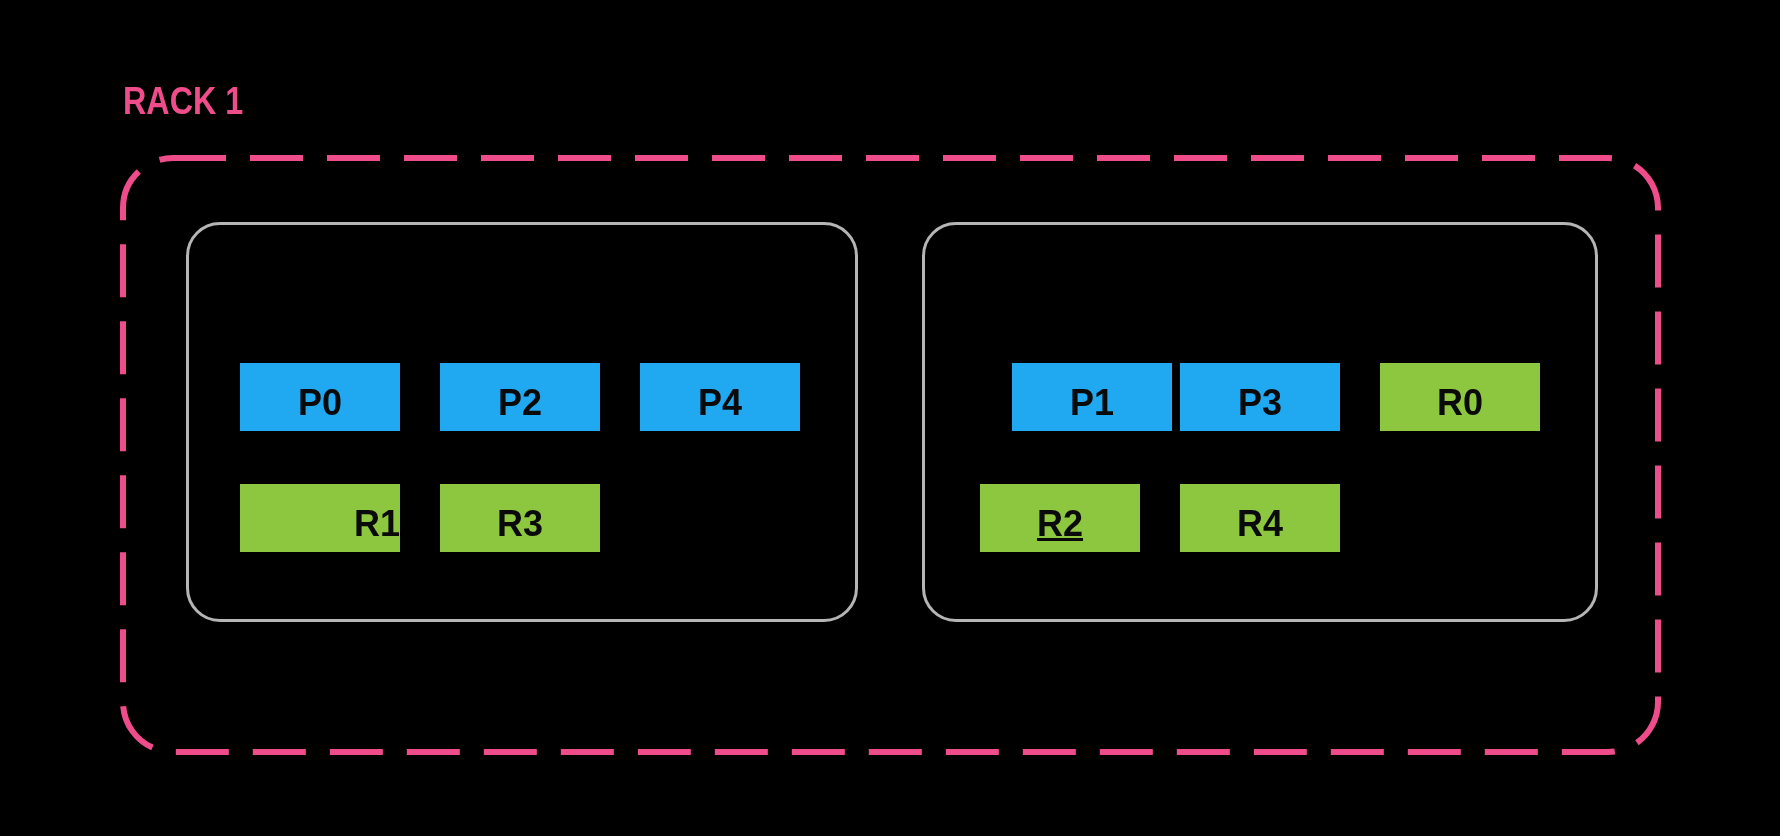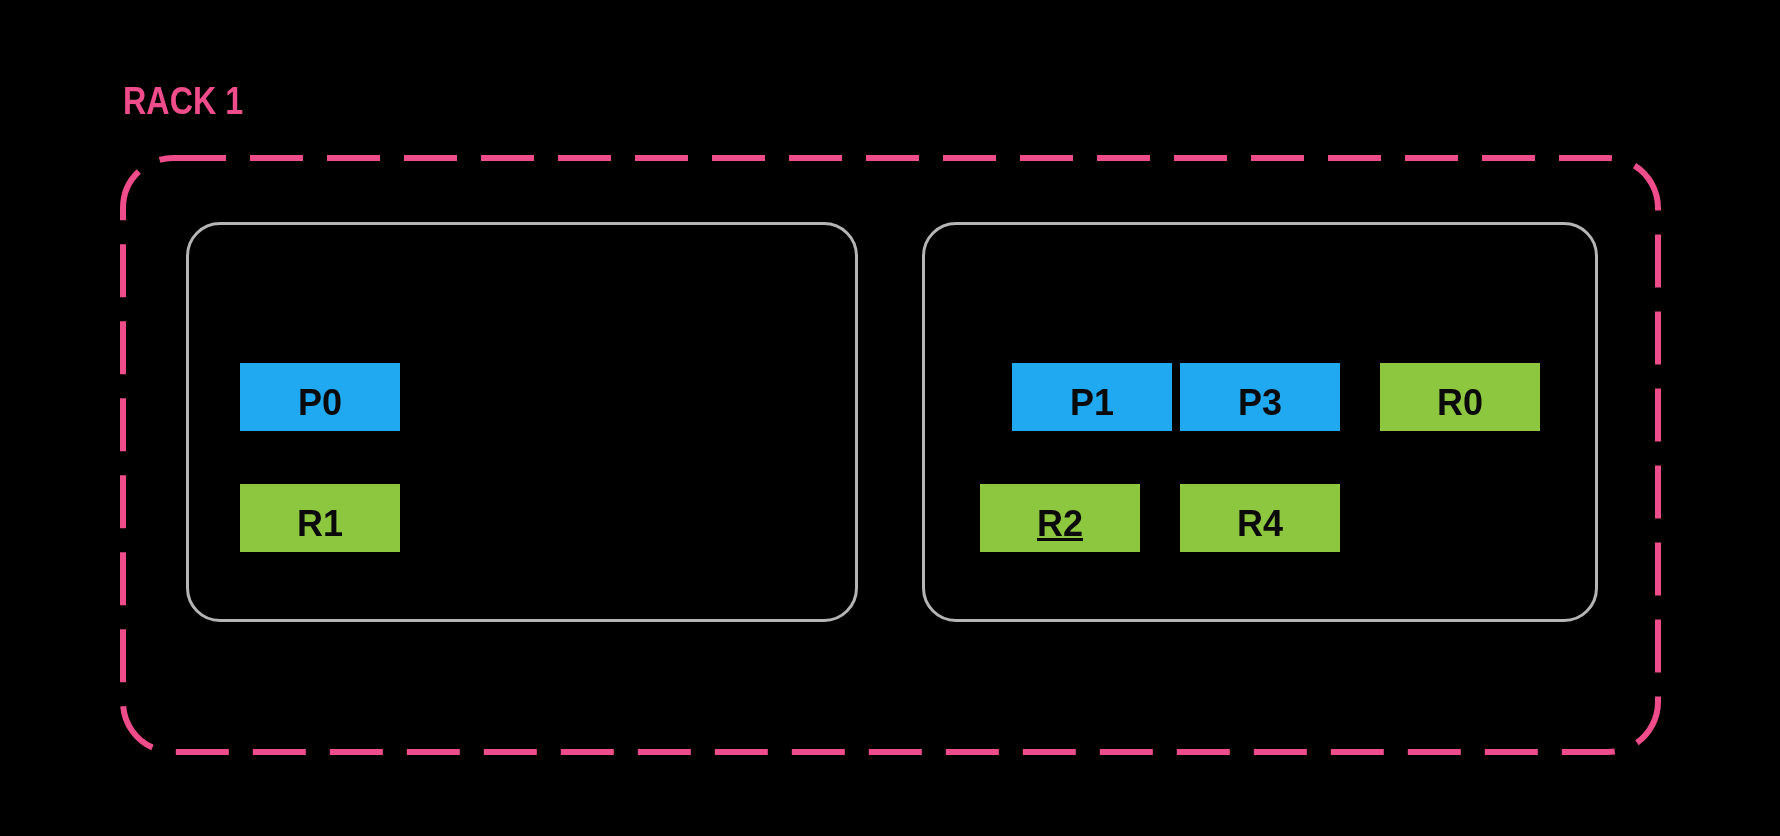--- a/index.html
+++ b/index.html
@@ -48,19 +48,22 @@
 <body>
 
 <div class="stage">
   <div class="rack-label">RACK 1</div>
   <svg class="rack-border" width="1780" height="836">
     <rect x="123" y="158" width="1535" height="594" rx="50" fill="none" stroke-width="6" stroke-dasharray="53 24" stroke="#EE4C8B"></rect>
   </svg>
   <div class="node n0"></div>
   <div class="node n1"></div>
 <div class="shard primary" style="left: 240px; top: 363px;">P0</div>
-    <div class="shard replica" style="left: 240px; top: 484px;">R1</div>
+    <div class="shard primary" style="left: 440px; top: 363px;">P2</div>
+    <div class="shard primary" style="left: 640px; top: 363px;">P4</div>
+    <div class="shard replica" style="left: 240px; top: 484px; text-align: right;">R1</div>
+    <div class="shard replica" style="left: 440px; top: 484px;">R3</div>
     <div class="shard primary" style="left: 980px; top: 363px; margin-left: 32px;">P1</div>
     <div class="shard primary" style="left: 1180px; top: 363px;">P3</div>
     <div class="shard replica" style="left: 1380px; top: 363px;">R0</div>
     <div class="shard replica" style="left: 980px; top: 484px; text-decoration: underline;">R2</div>
     <div class="shard replica" style="left: 1180px; top: 484px;">R4</div>
   </div>
 
 </body></html>

